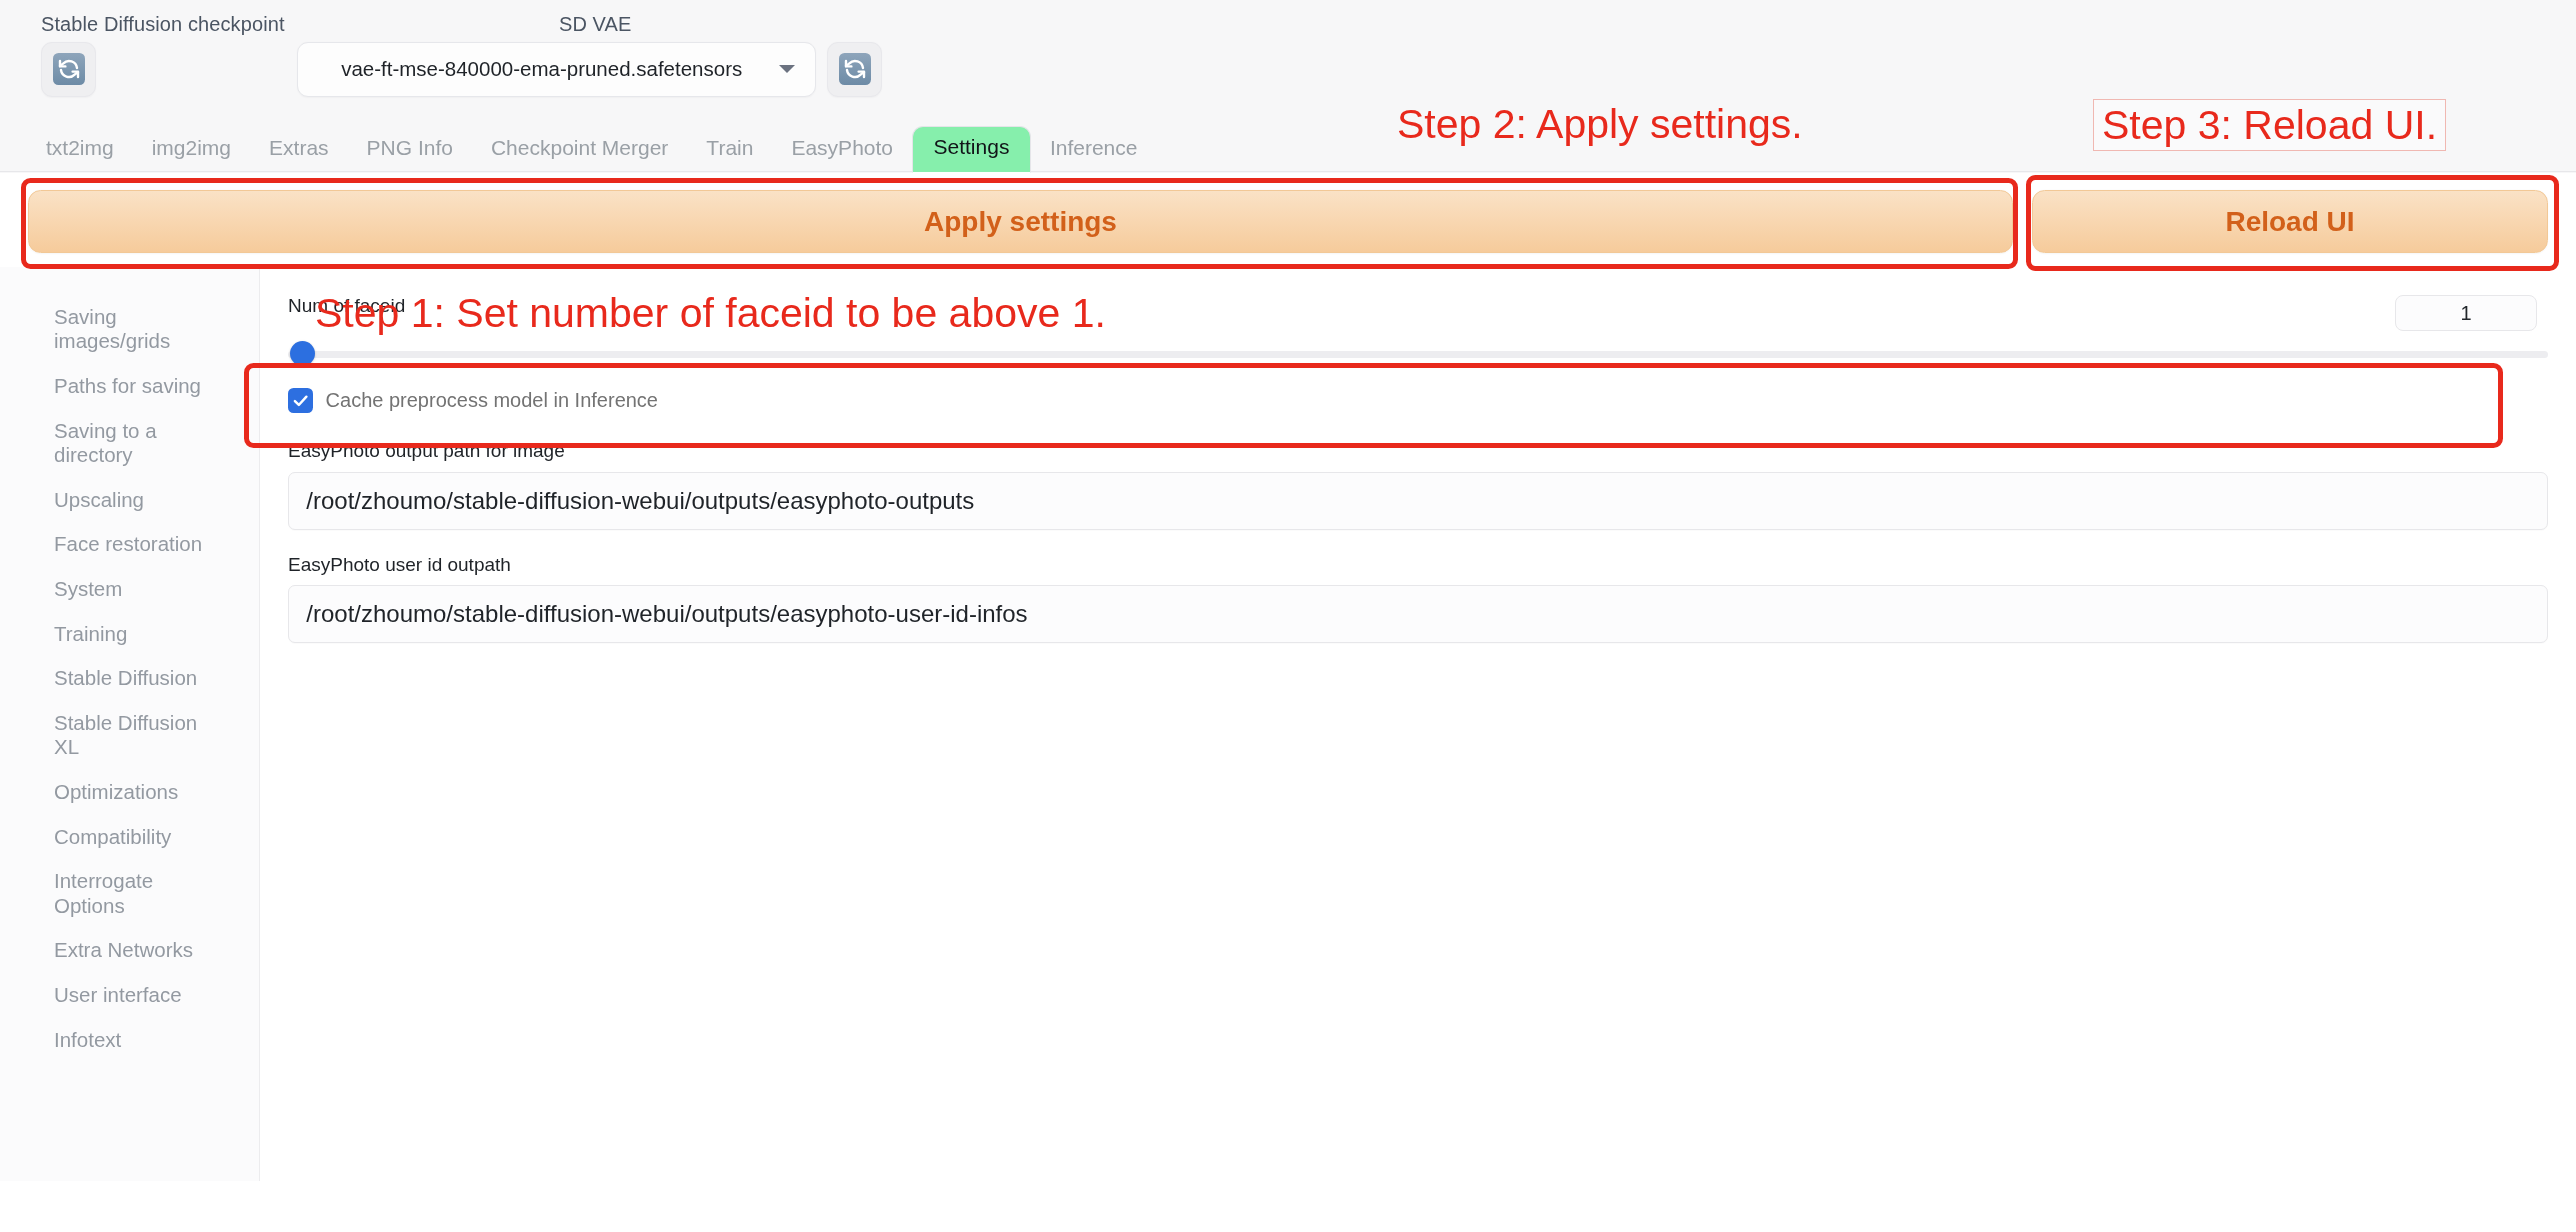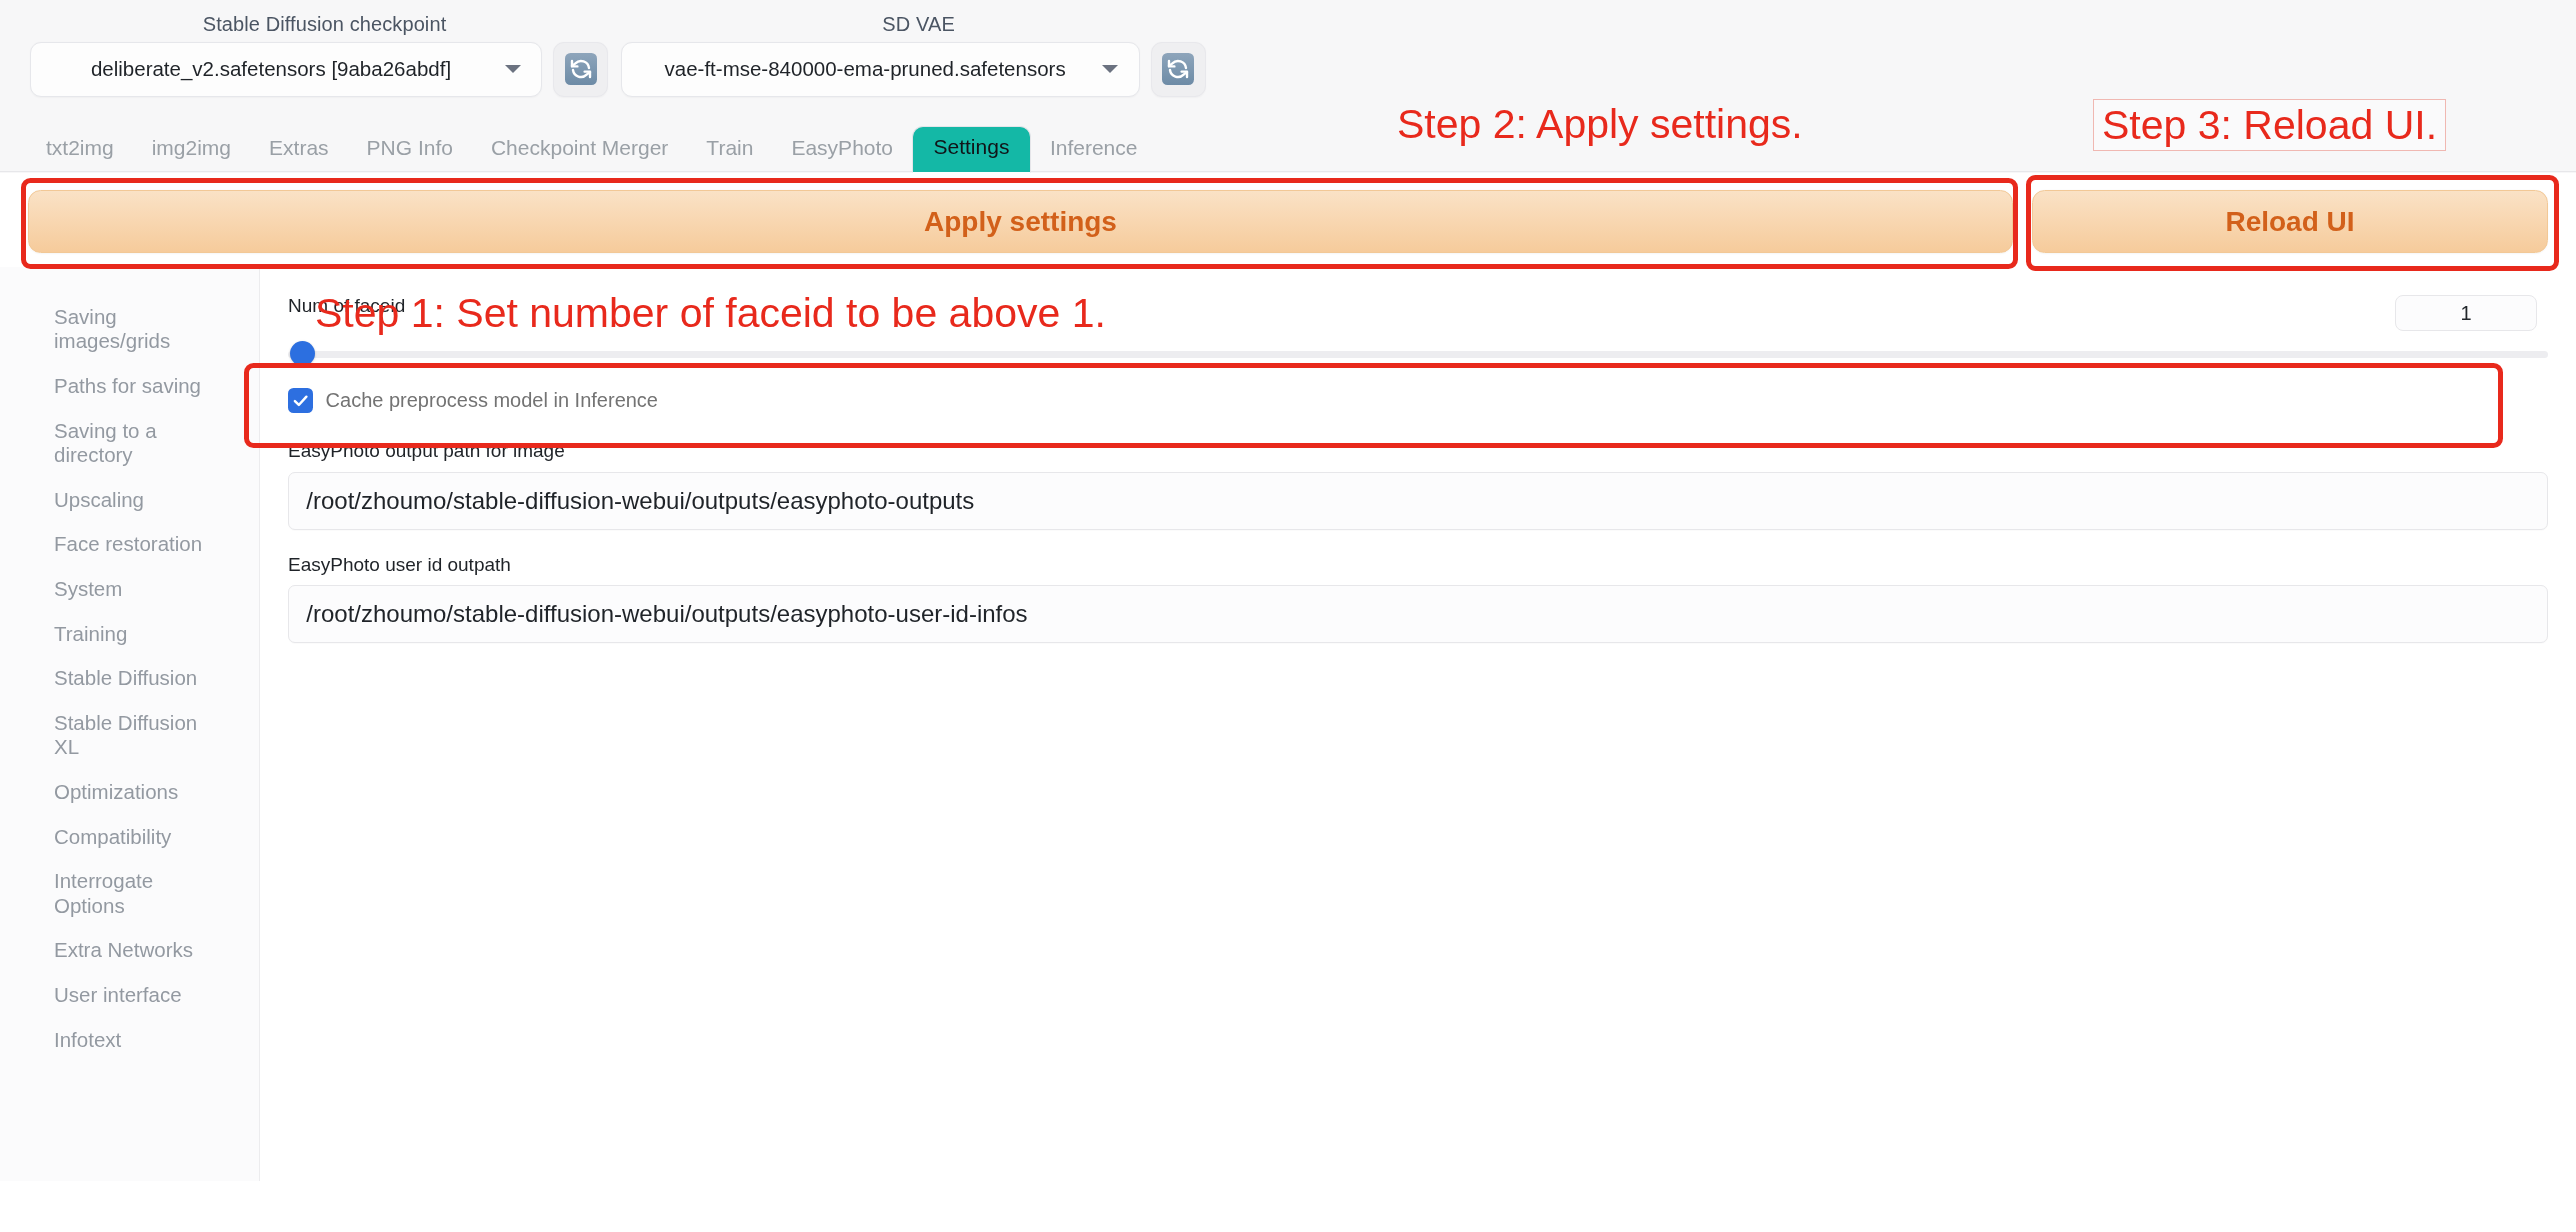--- a/index.html
+++ b/index.html
@@ -91,21 +91,21 @@
     border-bottom: 1.6px solid #e7e7ea;
   }
   .tab {
     font-size: 21px;
     color: #9aa0a6;
     padding: 8px 19px 11px 19px;
     white-space: nowrap;
   }
   .tab.selected {
     color: #111418;
-    background: #14b8a6;
+    background: #86efac;
     border: 1.6px solid #e5e5e9;
     border-bottom-color: #ffffff;
     border-radius: 11px 11px 0 0;
     padding: 8px 20.5px 12.6px 20.5px;
     position: relative;
     z-index: 3;
     margin-bottom: -1.6px;
   }
 
   
@@ -256,24 +256,20 @@
 </head>
 <body>
 
 <div class="page">
 
   <div class="topbar">
 
     <div class="qs-group">
       <div class="qs-label">Stable Diffusion checkpoint</div>
       <div class="qs-row">
-        <div class="dropdown dropdown-ckpt">
-          <span class="dropdown-text">deliberate_v2.safetensors [9aba26abdf]</span>
-          <span class="caret"></span>
-        </div>
         <div class="refresh-btn">
           <span class="refresh-glyph">
             <svg width="24" height="24" viewBox="0 0 24 24" fill="none" stroke="#ffffff" stroke-width="2.4" stroke-linecap="round" stroke-linejoin="round">
               <path d="M20 11a8 8 0 0 0-13.6-4.6L3 9"></path>
               <polyline points="3,4 3,9.4 8.4,9.4"></polyline>
               <path d="M4 13a8 8 0 0 0 13.6 4.6L21 15"></path>
               <polyline points="21,20 21,14.6 15.6,14.6"></polyline>
             </svg>
           </span>
         </div>

